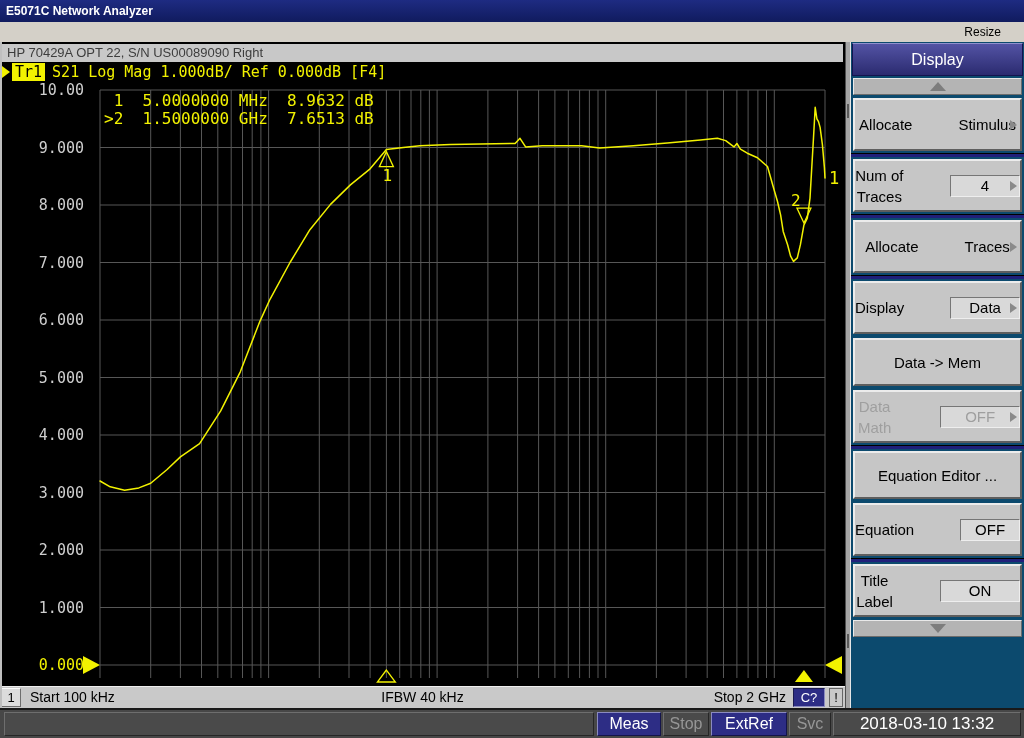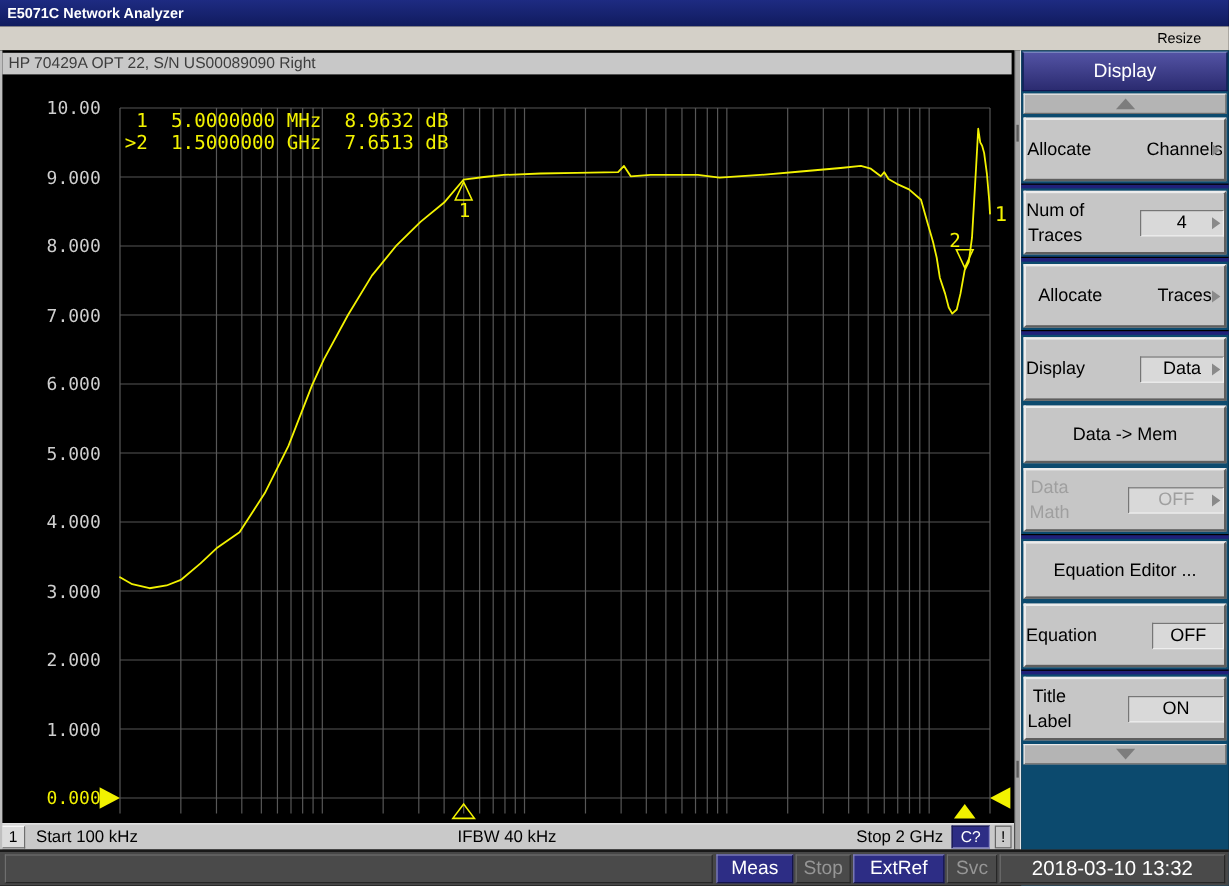--- a/index.html
+++ b/index.html
@@ -122,20 +122,25 @@
       <text x="382.38564585352515" y="138.61599999999999" fill="#f2f200" font-size="16" font-family="DejaVu Sans Mono, monospace">1</text>
       <path d="M386.38564585352515 628 L377.38564585352515 640 L395.38564585352515 640 Z" fill="none" stroke="#f2f200" stroke-width="1.3"></path>
       <path d="M803.9397925305485 181.05025 L796.9397925305485 166.05025 L810.9397925305485 166.05025 Z" fill="none" stroke="#f2f200" stroke-width="1.3"></path>
       <text x="790.9397925305485" y="164.05025" fill="#f2f200" font-size="16" font-family="DejaVu Sans Mono, monospace">2</text>
       <path d="M803.9397925305485 628 L794.9397925305485 640 L812.9397925305485 640 Z" fill="#f2f200"></path>
       <path d="M100 623 L83 614 L83 632 Z" fill="#f2f200"></path>
       <path d="M825 623 L842 614 L842 632 Z" fill="#f2f200"></path>
       <text x="829" y="141.97499999999997" fill="#f2f200" font-size="17" font-family="DejaVu Sans Mono, monospace">1</text>
     </svg>
   <div id="titlelabel">HP 70429A OPT 22, S/N US00089090 Right</div>
+  <div id="traceline" class="mono">
+    <span class="tr-arrow"></span>
+    <span class="tr-tag">Tr1</span>
+    <span>S21 Log Mag 1.000dB/ Ref 0.000dB [F4]</span>
+  </div>
   <div id="ylabels">
       <div class="ylab" style="top: 39px;">10.00</div>
       <div class="ylab" style="top: 96.5px;">9.000</div>
       <div class="ylab" style="top: 154px;">8.000</div>
       <div class="ylab" style="top: 211.5px;">7.000</div>
       <div class="ylab" style="top: 269px;">6.000</div>
       <div class="ylab" style="top: 326.5px;">5.000</div>
       <div class="ylab" style="top: 384px;">4.000</div>
       <div class="ylab" style="top: 441.5px;">3.000</div>
       <div class="ylab" style="top: 499px; padding-left: 24px;">2.000</div>
@@ -162,21 +167,21 @@
 </div>
 
 <div id="sidebar">
   <div id="sb-header">Display</div>
   <div class="sb-scroll">
     <span class="tri-up"></span>
   </div>
   <div id="sb-keys">
       <div class="skey tall">
         <div class="skline">Allocate</div>
-        <div class="skline">Channels</div>
+        <div class="skline">Stimulus</div>
         <span class="skarrow"></span>
       </div>
       <div class="sksep"></div>
       <div class="skey tall">
         <div class="skline">Num of Traces</div>
         <div class="skval">4</div>
         <span class="skarrow"></span>
       </div>
       <div class="sksep"></div>
       <div class="skey tall">

